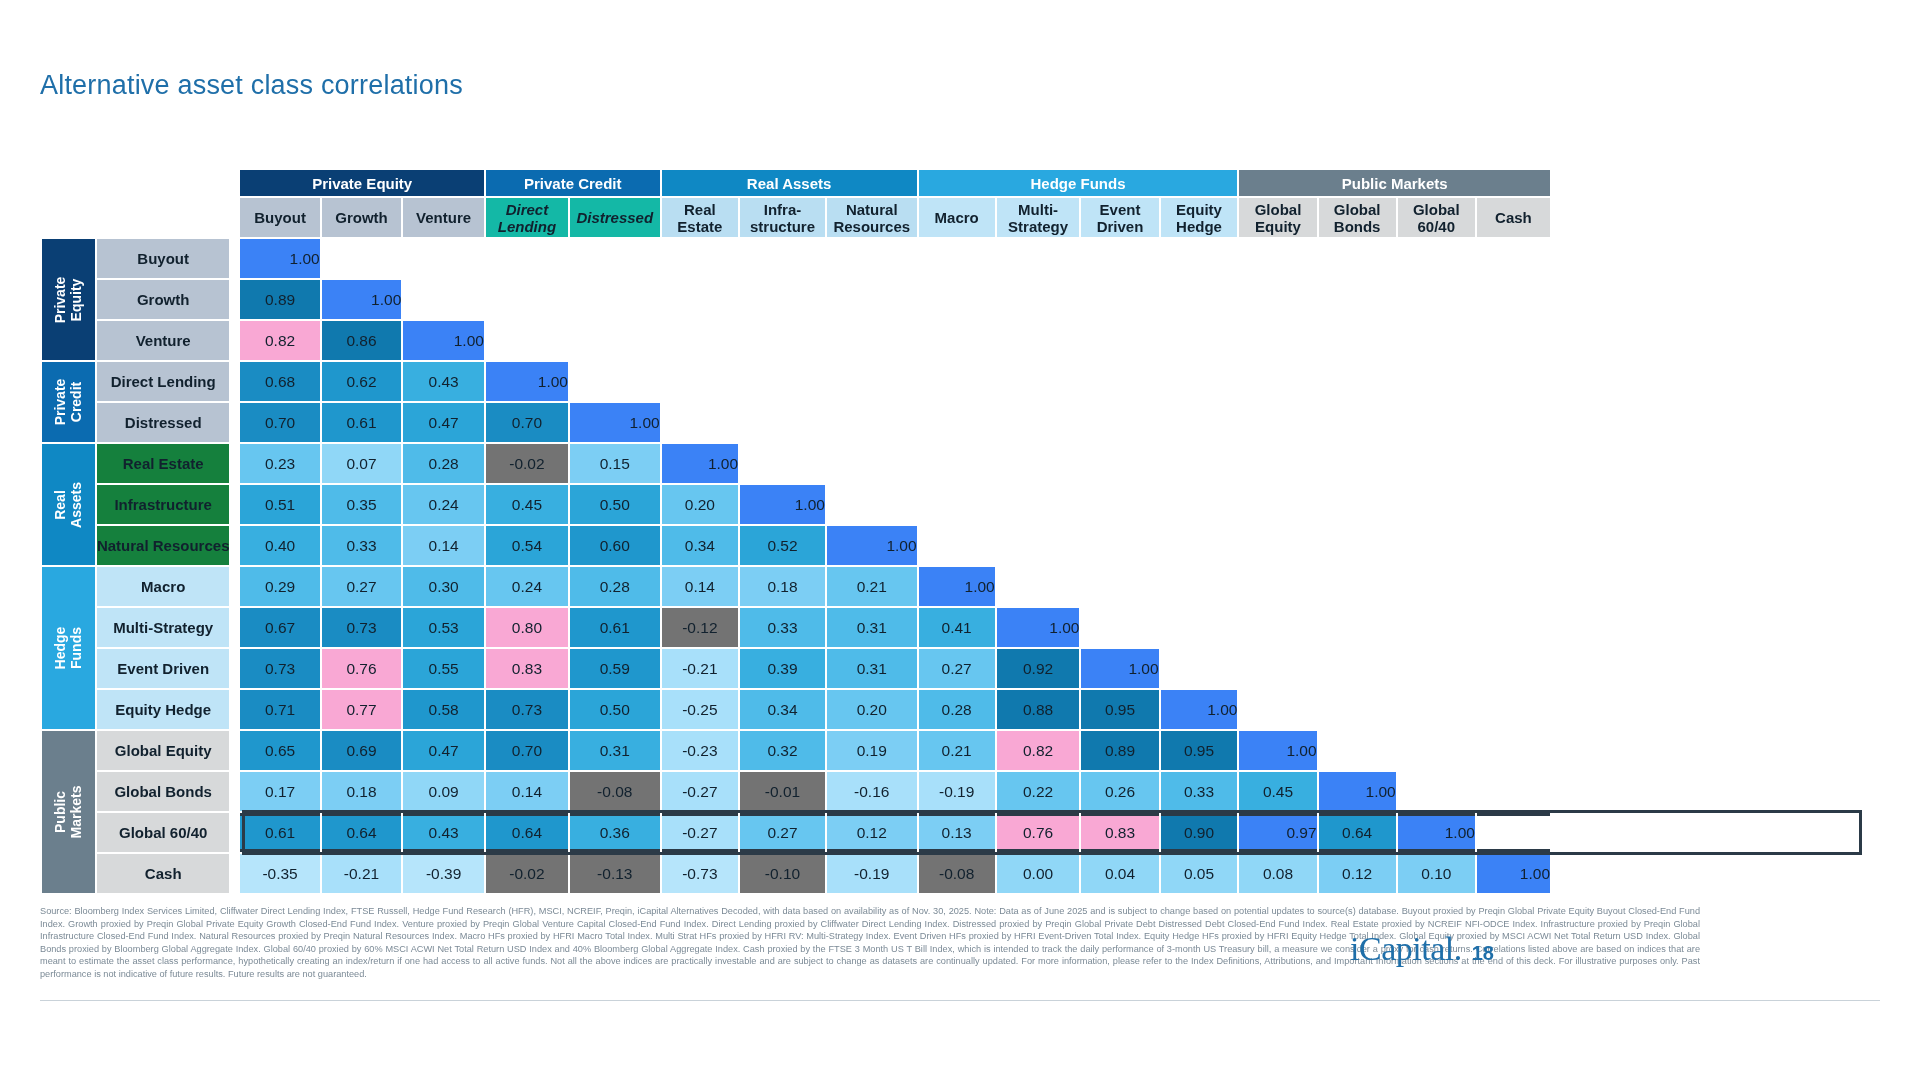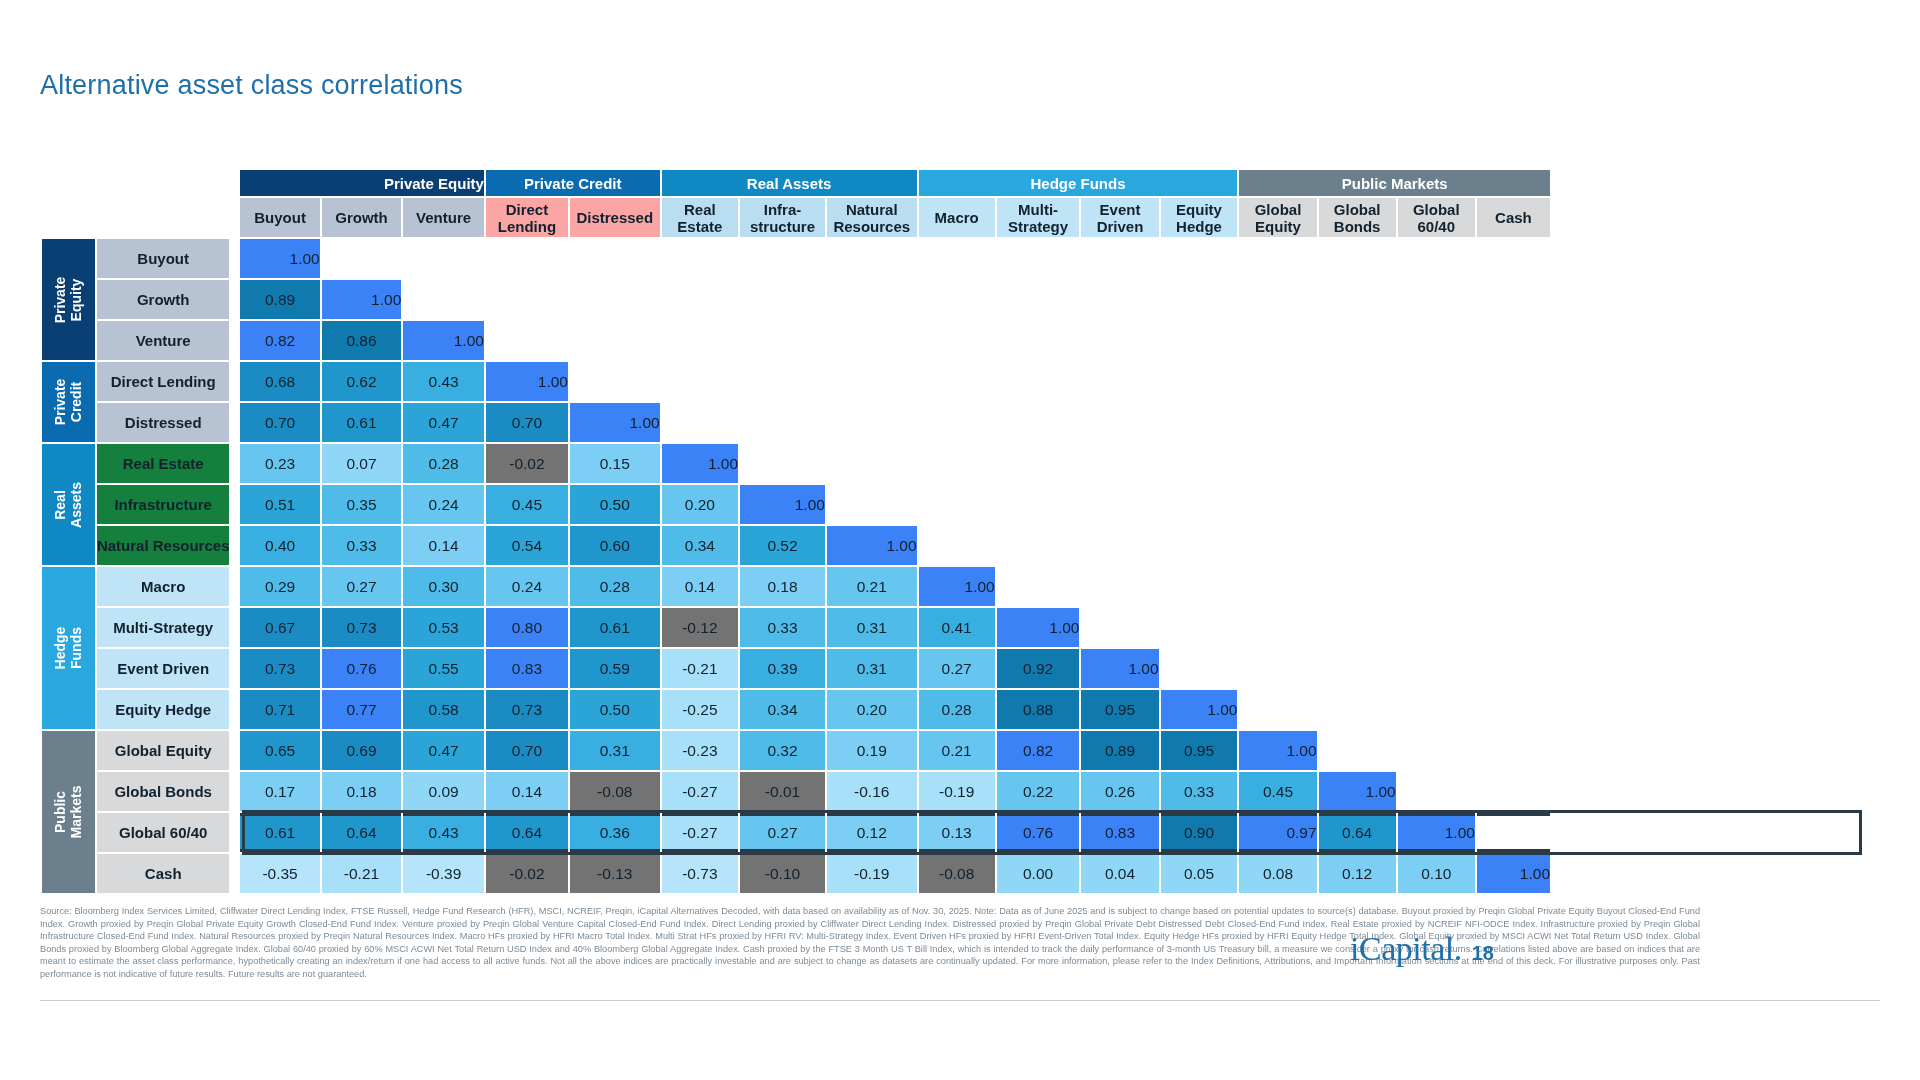--- a/index.html
+++ b/index.html
@@ -33,34 +33,34 @@
     font-size: 15.5px; color: #11212e; font-weight: 400;
     white-space: nowrap;
   }
   .gcell.empty { background: transparent; }
 
   
   .grouphdr {
     height: 26px; color: #ffffff; font-size: 15px; font-weight: bold;
     text-align: center; vertical-align: middle; white-space: nowrap;
   }
-  .g-pe   { background: #0a3f74; text-align: right; }
+  .g-pe   { background: #0a3f74; }
   .g-pc   { background: #0b6bb0; }
   .g-ra   { background: #0f88c4; }
   .g-hf   { background: #29a8e0; }
   .g-pm   { background: #6b7f8d; }
   .g-blank{ background: transparent; }
 
   
   .colhdr {
     height: 39px; font-size: 15px; font-weight: bold; color: #11212e;
     text-align: center; vertical-align: middle; line-height: 17px;
   }
   .ch-pe { background: #b7c3d2; }
-  .ch-pc { background: #fca5a5; }
+  .ch-pc { background: #14b8a6; font-style: italic; }
   .ch-ra { background: #b9def2; }
   .ch-hf { background: #bfe4f7; }
   .ch-pm { background: #d7d9da; }
 
   
   .spine {
     width: 40px; color: #ffffff; font-size: 14px; font-weight: bold;
     text-align: center; vertical-align: middle; line-height: 16px;
   }
   .spine span { display: block; transform: rotate(-90deg); white-space: nowrap; }
@@ -88,21 +88,21 @@
   .v-n2 { background: #a8e0fa; }
   .v-n1 { background: #737373; }
   .v-00 { background: #90d7f7; }
   .v-01 { background: #7ccef4; }
   .v-02 { background: #67c6f0; }
   .v-03 { background: #4fbbe9; }
   .v-04 { background: #38afe0; }
   .v-05 { background: #2ba5d8; }
   .v-06 { background: #1f97cd; }
   .v-07 { background: #1a8cc3; }
-  .v-08 { background: #3b82f6; }
+  .v-08 { background: #f9a8d4; }
   .v-09 { background: #1079ae; }
   .v-10 { background: #3b82f6; text-align: right; }
 
   
   tr.hl td.hl-edge { box-shadow: 0 -3px 0 0 #2b3a47 inset, 0 3px 0 0 #2b3a47 inset; }
   .hl-wrap {
     position: absolute; border: 3px solid #2b3a47; pointer-events: none;
   }
   .hl-end { background: #ffffff; }
 

